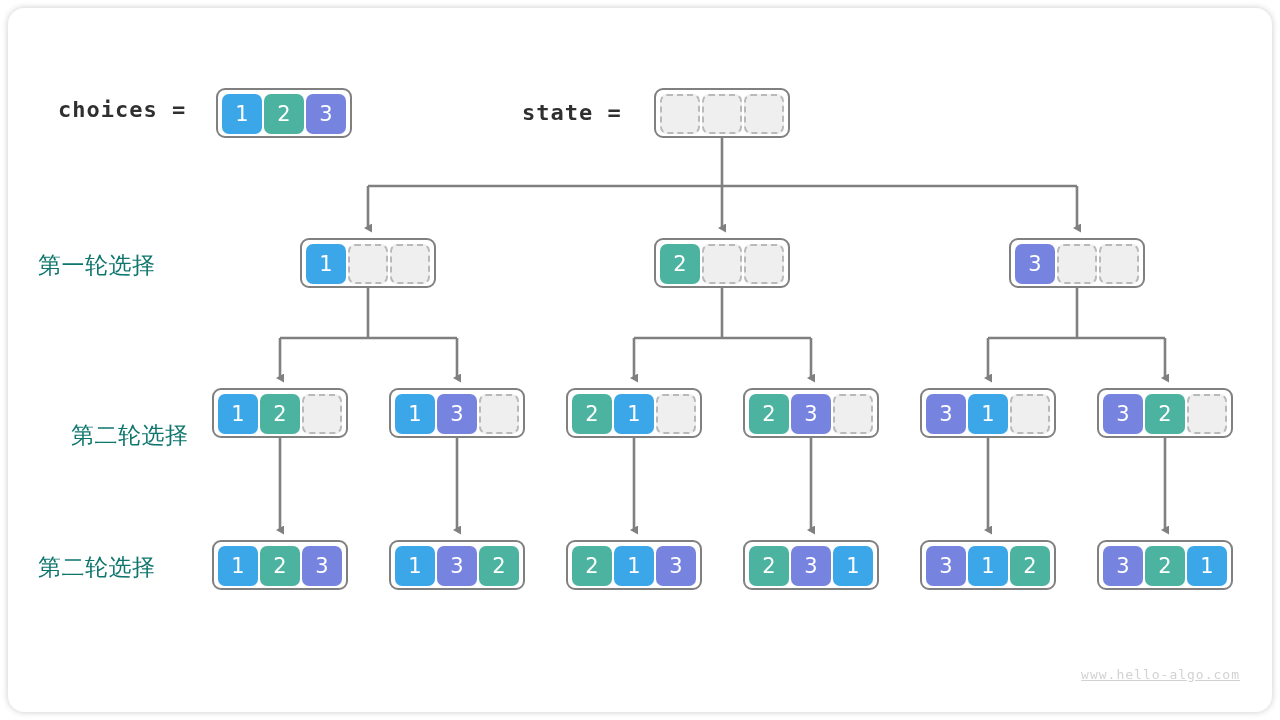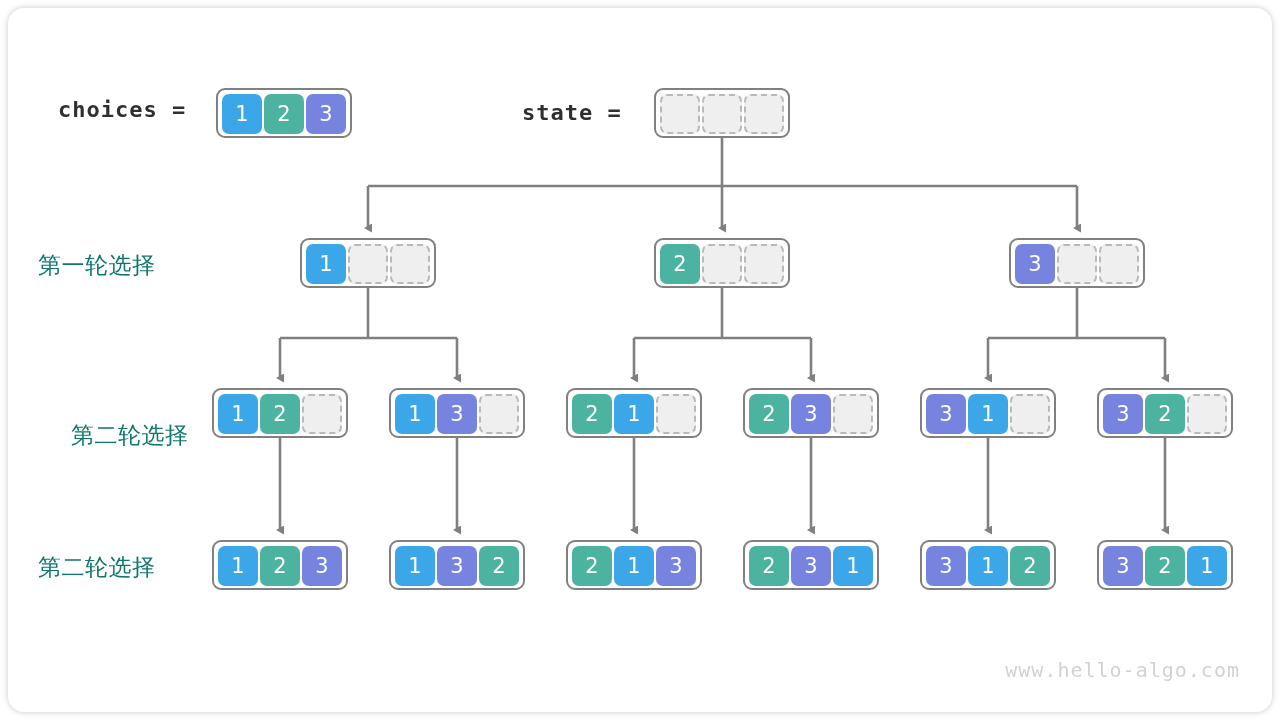--- a/index.html
+++ b/index.html
@@ -79,23 +79,24 @@
     color: transparent;
   }
   .cell.c1 { background: #3ba6e8; }
   .cell.c2 { background: #4bb3a0; }
   .cell.c3 { background: #7784df; }
   #watermark {
     position: absolute;
     right: 40px;
     bottom: 38px;
     font-family: "DejaVu Sans Mono", "Liberation Mono", monospace;
-    font-size: 20px;
+    font-size: 13px;
     color: #d2d2d2;
     letter-spacing: 1px;
+    text-decoration: underline;
   }
 </style>
 </head>
 <body>
 
 <div id="canvas">
   <div id="card"></div>
 
   <svg id="edges" viewBox="0 0 1280 720" xmlns="http://www.w3.org/2000/svg">
     <defs>

